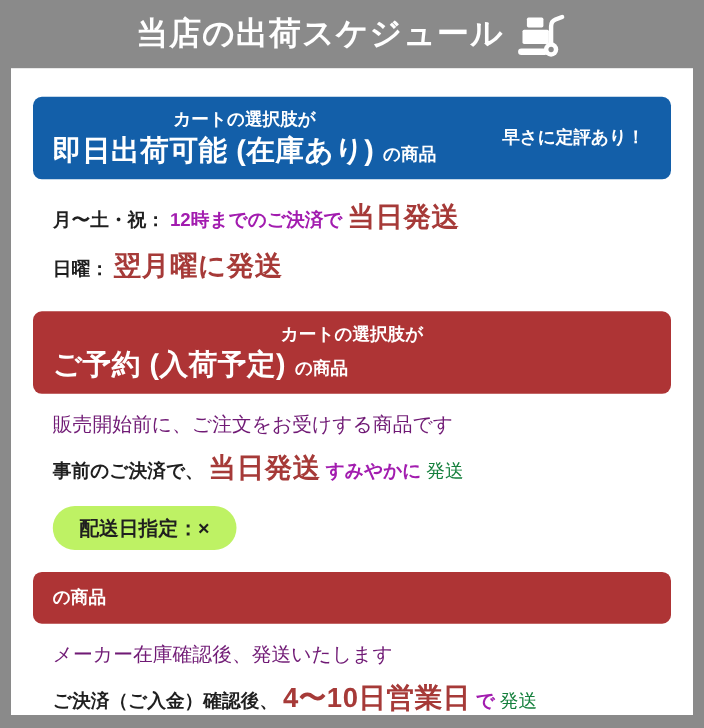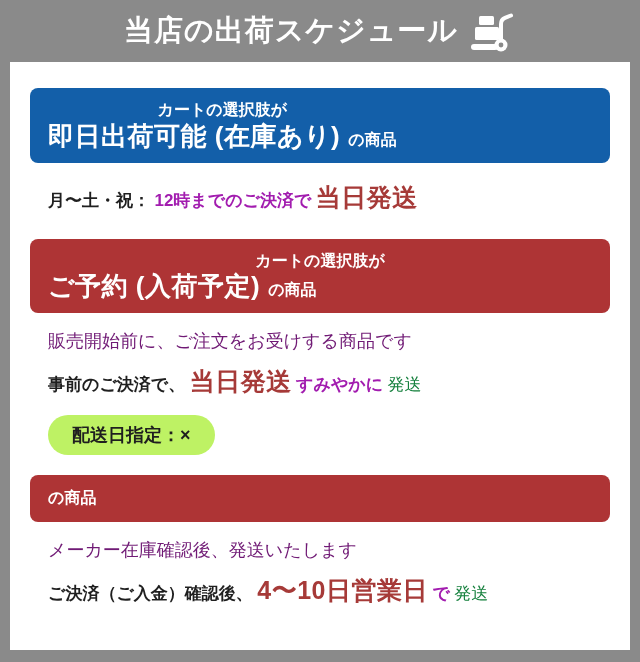--- a/index.html
+++ b/index.html
@@ -92,27 +92,32 @@
 
     
     <div class="banner blue">
       <div class="banner-left">
         <div class="banner-sub">カートの選択肢が</div>
         <div class="banner-main">
           <span class="big">即日出荷可能 (在庫あり)</span>
           <span class="small">の商品</span>
         </div>
       </div>
+      <div class="banner-tagline">早さに定評あり！</div>
     </div>
 
     <div class="textblock">
       <p class="line">
         <span class="lbl">月〜土・祝：</span>
         <span class="redmid">12時までのご決済で</span>
         <span class="redbig">当日発送</span>
+      </p>
+      <p class="line">
+        <span class="lbl">日曜：</span>
+        <span class="redbig">翌月曜に発送</span>
       </p>
     </div>
 
     
     <div class="banner red gap-lg">
       <div class="banner-sub">カートの選択肢が</div>
       <div class="banner-main">
         <span class="big">ご予約 (入荷予定)</span>
         <span class="small">の商品</span>
       </div>

